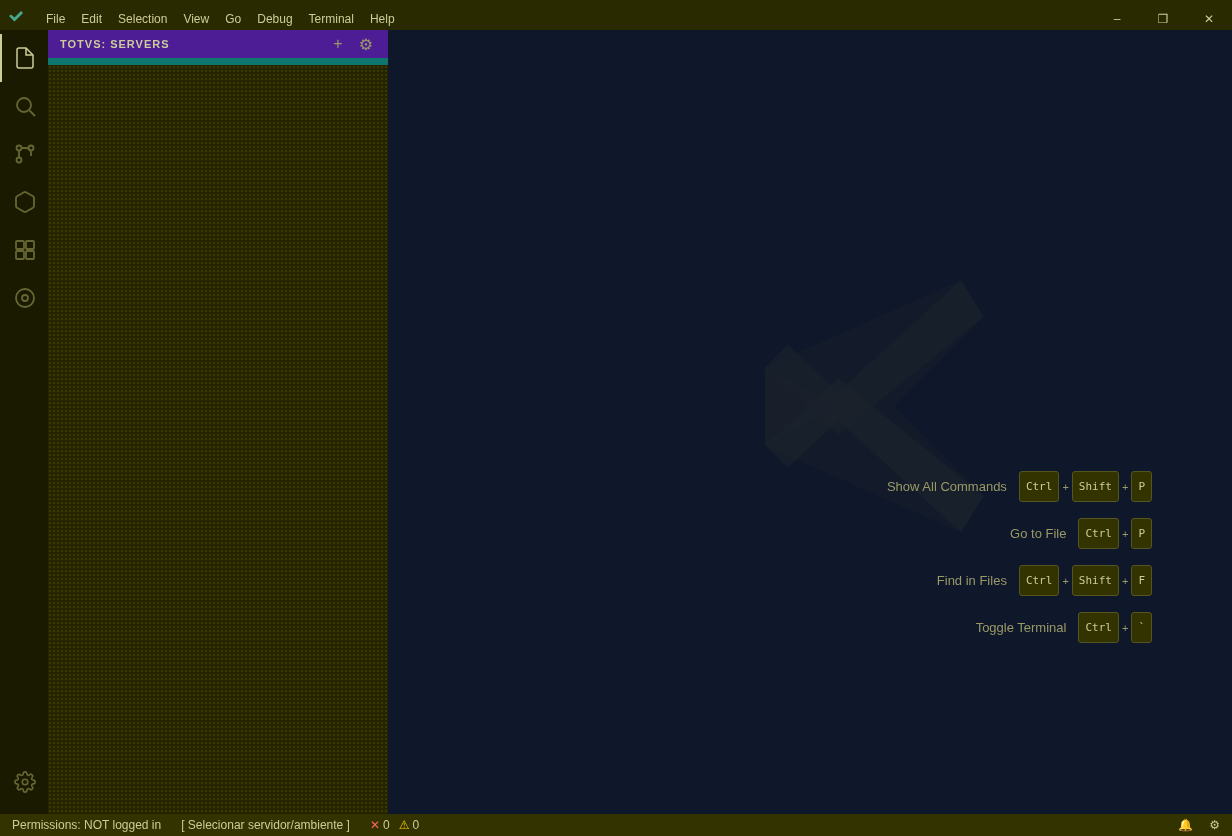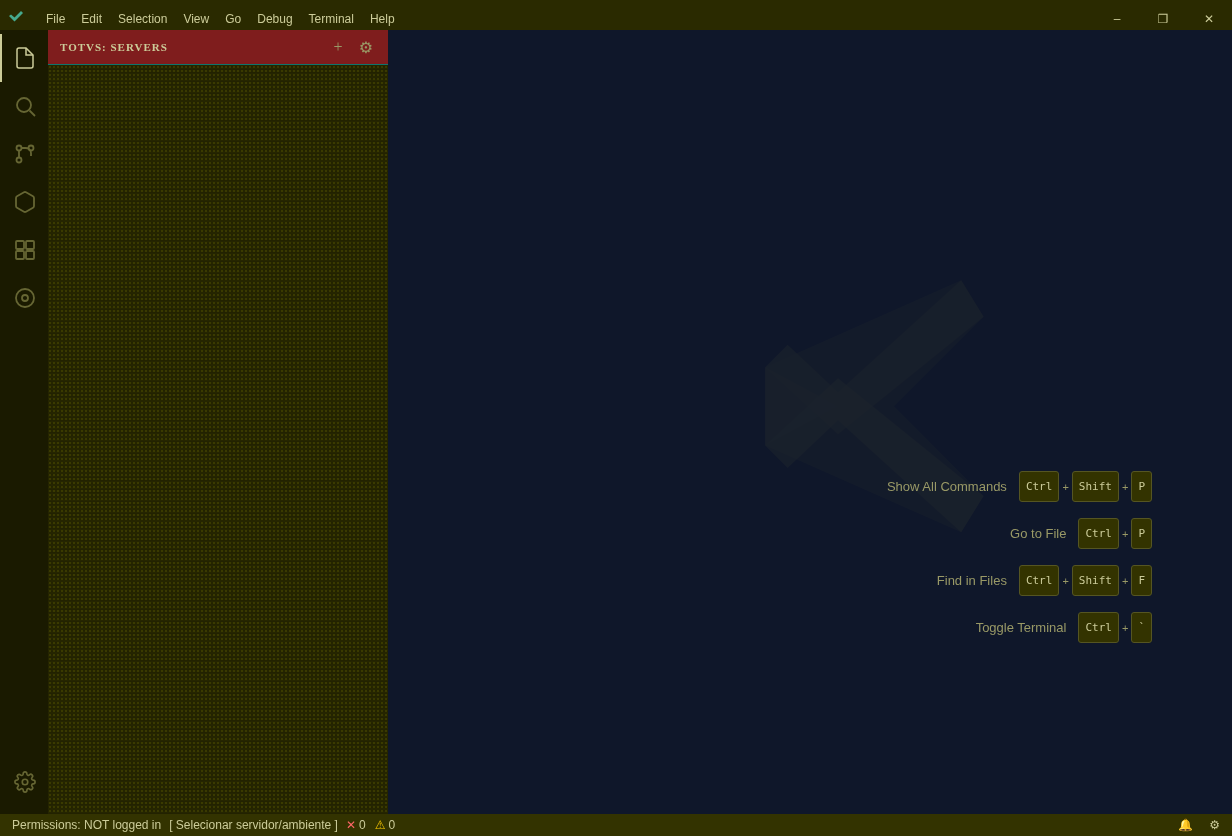--- a/index.html
+++ b/index.html
@@ -114,23 +114,22 @@
       display: flex;
       flex-direction: column;
       flex-shrink: 0;
     }
     #sidebar-header {
       height: 35px;
       display: flex;
       align-items: center;
       justify-content: space-between;
       padding: 0 12px;
-      background: #7f1d1d;
-      border-bottom: 1px solid #0f766e;
-      font-family: Liberation Serif, serif;
+      background: #4c1d95;
+      border-bottom: 7px solid #0f766e;
     }
     #sidebar-title {
       font-size: 11px;
       font-weight: bold;
       letter-spacing: 1px;
       color: #cccc99;
       text-transform: uppercase;
     }
     #sidebar-actions {
       display: flex;
@@ -225,20 +224,21 @@
       display: flex;
       align-items: center;
       justify-content: space-between;
       padding: 0 8px;
       font-size: 12px;
       color: #cccc99;
     }
     #statusbar-left {
       display: flex;
       align-items: center;
+      gap: 12px;
     }
     #statusbar-right {
       display: flex;
       align-items: center;
       gap: 8px;
     }
     .status-item {
       display: flex;
       align-items: center;
       gap: 3px;

